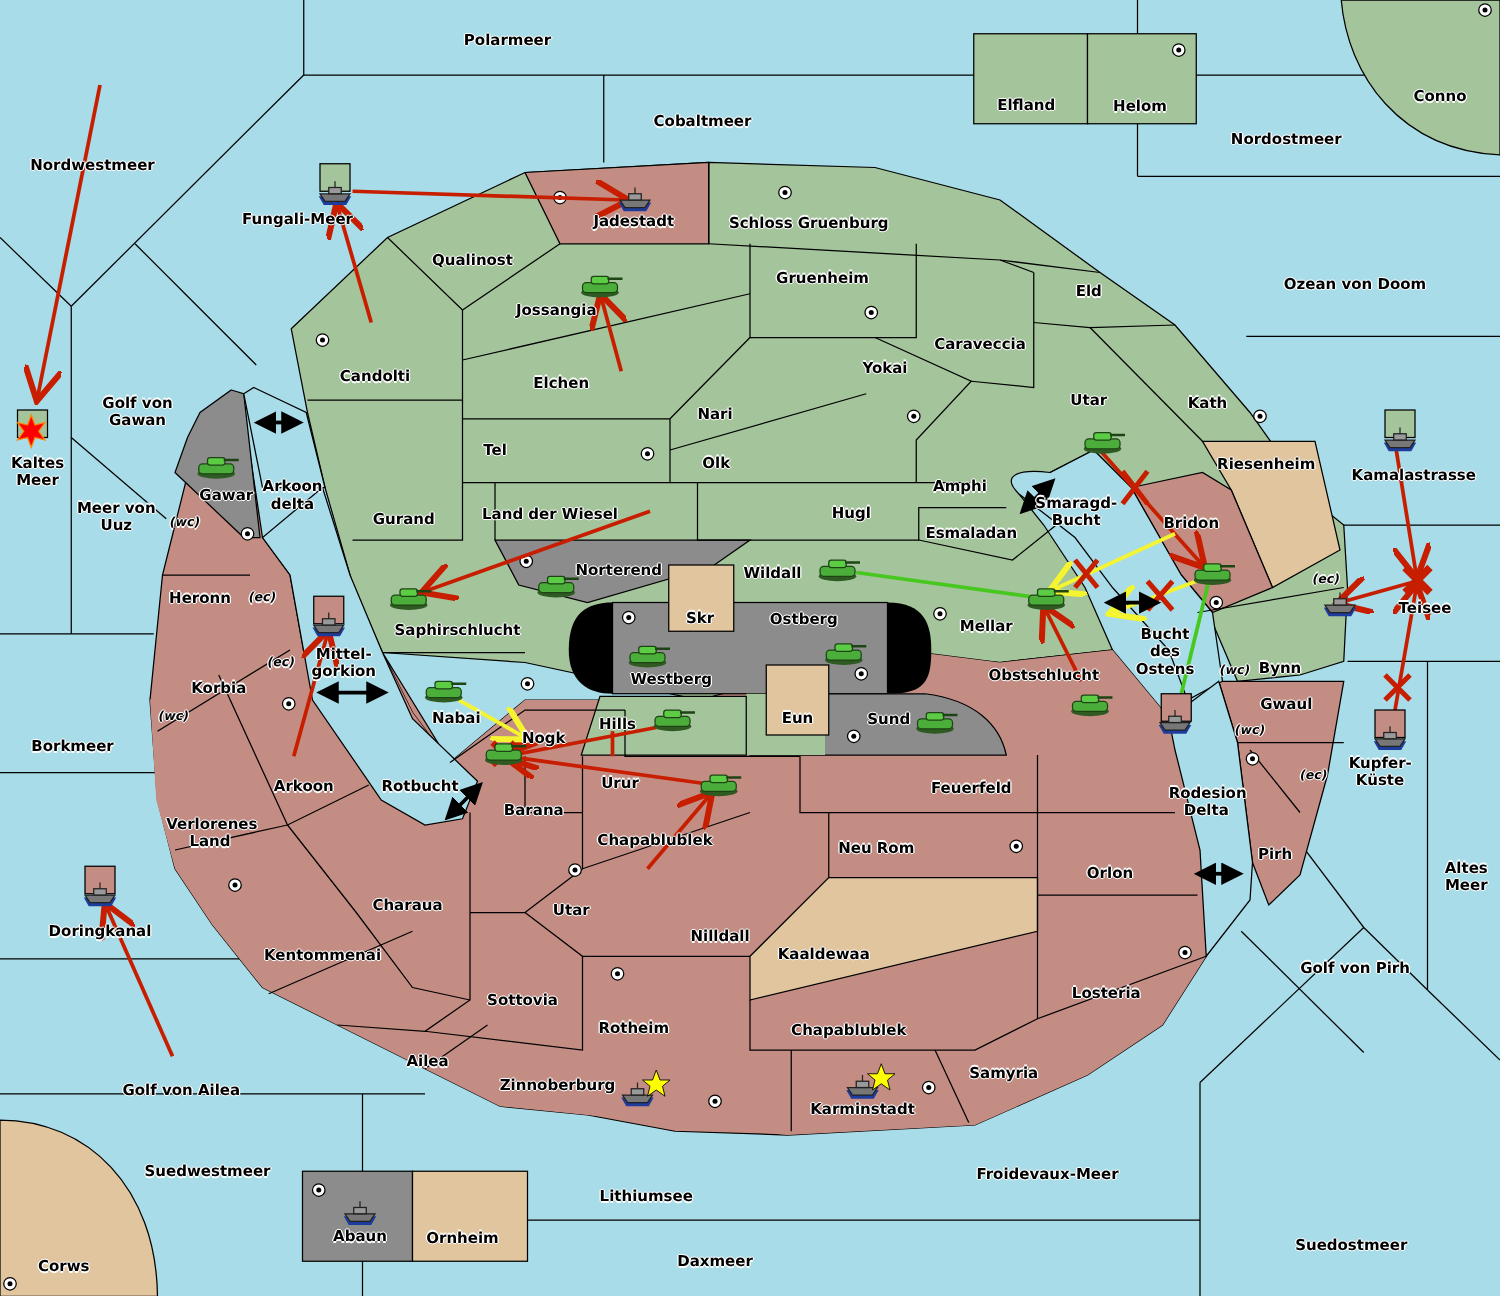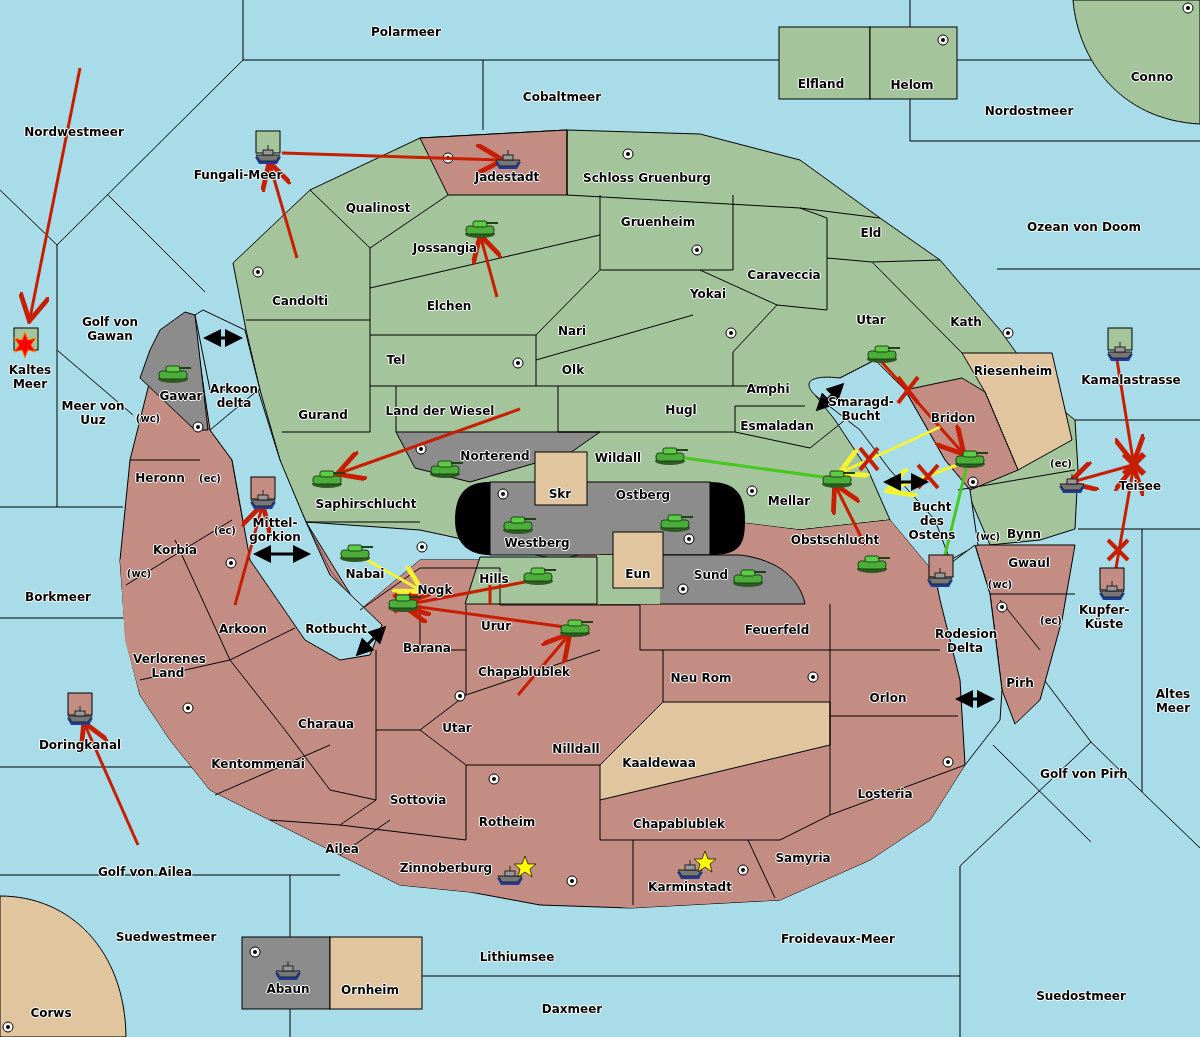--- a/index.html
+++ b/index.html
@@ -1,20 +1,20 @@
 <!DOCTYPE html>
 <html><head>
 <meta charset="utf-8">
 <style>
   html,body{margin:0;padding:0;background:#000;}
   #map{position:relative;width:1200px;height:1037px;overflow:hidden;background:#a8dce8;font-family:"DejaVu Sans",sans-serif;}
   #map svg{position:absolute;left:0;top:0;}
   .lbl{position:absolute;transform:translate(-50%,-50%);font-size:12px;font-weight:bold;color:#000;white-space:pre;text-align:center;line-height:14px;
        text-shadow:1px 0 #fff,-1px 0 #fff,0 1px #fff,0 -1px #fff;pointer-events:none;}
-  .coast{font-size:10px;}
+  .coast{font-size:10px;font-style:italic;}
 </style>
 </head>
 <body>
 
 <div id="map">
 <svg width="1200" height="1037" viewBox="0 0 1200 1037">
   <defs>
     <g id="tank">
       <ellipse cx="0" cy="6" rx="15" ry="4" fill="#2f5a22"></ellipse>
       <rect x="-14" y="-2" width="28" height="8" rx="3" fill="#4cae3a" stroke="#1e4416" stroke-width="1"></rect>

